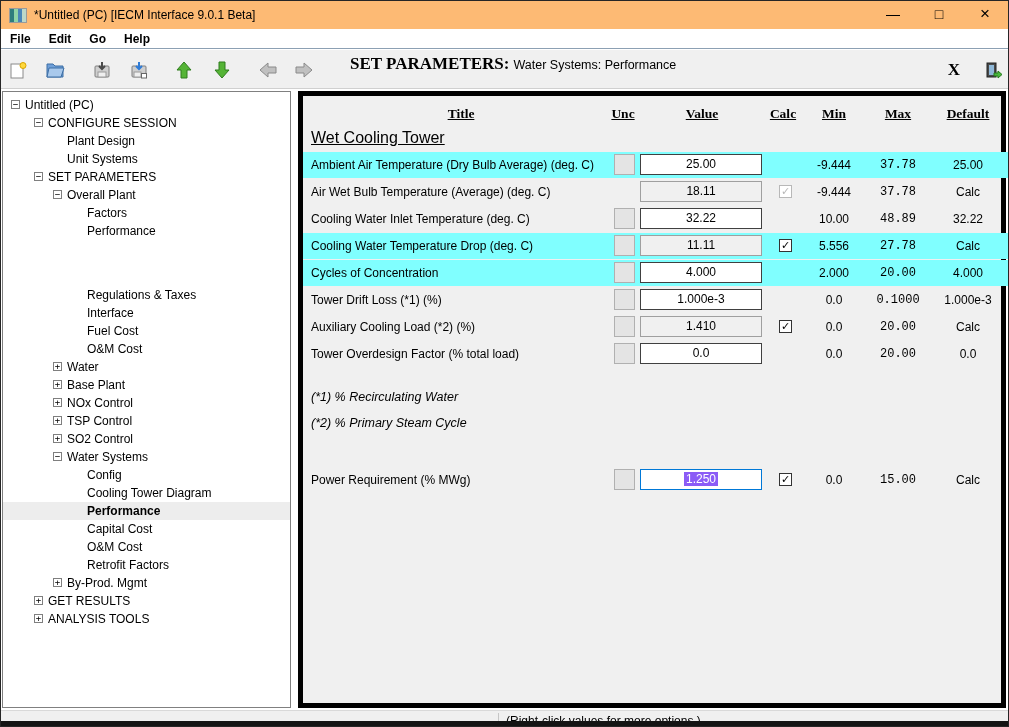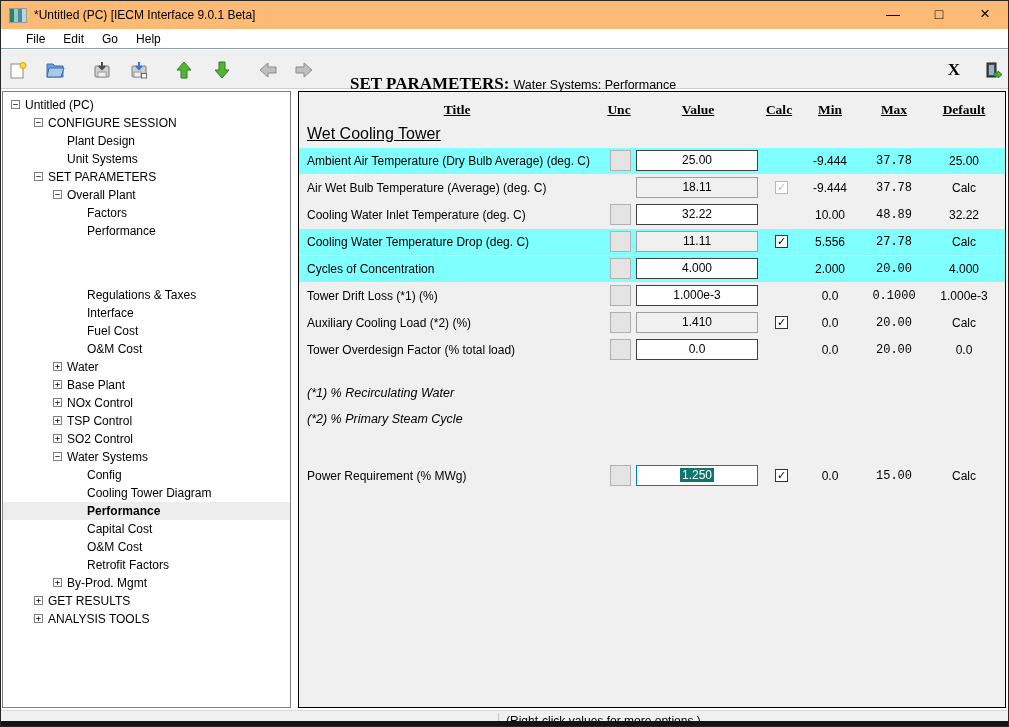--- a/index.html
+++ b/index.html
@@ -9,45 +9,45 @@
 
   
   .titlebar{position:absolute;left:0;top:0;width:100%;height:28px;background:#fdba74;display:flex;align-items:center;}
   .app-icon{width:16px;height:13px;margin-left:8px;border:1px solid #9a9a9a;background:linear-gradient(90deg,#2e7d7d 0 28%,#8fd4a8 28% 52%,#4a86b8 52% 78%,#bcd8c8 78% 100%);}
   .title-text{margin-left:7px;font-size:12px;}
   .win-controls{margin-left:auto;display:flex;height:28px;}
   .win-btn{width:46px;height:28px;line-height:26px;text-align:center;font-size:14px;cursor:default;}
 
   
   .menubar{position:absolute;left:0;top:28px;width:100%;height:20px;background:#fff;
-    border-bottom:1px solid #8ca0b3;display:flex;align-items:center;padding-left:16px;box-sizing:border-box;}
+    border-bottom:1px solid #8ca0b3;display:flex;align-items:center;padding-left:0;box-sizing:border-box;font-weight:bold;}
   .menu-item{padding:2px 9px;font-size:12px;}
 
   
   .toolbar{position:absolute;left:0;top:49px;width:100%;height:39px;background:#f0f0f0;
     border-bottom:1px solid #d0d0d0;box-sizing:border-box;}
   .tb-btn{position:absolute;top:7px;width:26px;height:26px;background:transparent;border:none;padding:2px;}
   .tb-btn svg{width:20px;height:20px;display:block;}
-  .tb-title{position:absolute;left:349px;top:24px;white-space:nowrap;}
+  .tb-title{position:absolute;left:349px;top:4px;white-space:nowrap;}
   .tb-title .bold{font-family:"Liberation Serif",serif;font-weight:bold;font-size:17px;}
   .tb-title .rest{font-size:12.5px;margin-left:4px;}
   .tb-x{position:absolute;left:940px;top:7px;width:26px;height:26px;border:none;background:transparent;
     font-family:"Liberation Serif",serif;font-weight:bold;font-size:17px;line-height:24px;text-align:center;}
 
   
   .tree-panel{position:absolute;left:1px;top:90px;width:289px;height:617px;background:#fff;
     border:1px solid #808080;box-sizing:border-box;overflow:hidden;padding-top:4px;}
   .tree-row{position:relative;height:18px;line-height:18px;white-space:nowrap;font-size:12px;}
   .tree-row.selected{background:#ededed;font-weight:bold;}
   .tree-box{position:absolute;top:4px;width:9px;height:9px;border:1px solid #7f7f7f;background:#fff;
     box-sizing:border-box;font-size:9px;line-height:6px;text-align:center;font-family:"DejaVu Sans Mono",monospace;}
 
   
   .param-panel{position:absolute;left:297px;top:90px;width:708px;height:617px;background:#f0f0f0;
-    border:1px solid #000000;box-sizing:border-box;}
+    border:5px solid #000000;box-sizing:border-box;}
   .col-head{position:absolute;top:10px;font-family:"Liberation Serif",serif;font-weight:bold;
     font-size:13.5px;text-decoration:underline;text-align:center;}
   .ch-title{left:98px;width:120px;}
   .ch-unc{left:295px;width:50px;}
   .ch-value{left:369px;width:60px;}
   .ch-calc{left:455px;width:50px;}
   .ch-min{left:501px;width:60px;}
   .ch-max{left:565px;width:60px;}
   .ch-def{left:625px;width:80px;}
   .section-label{position:absolute;left:8px;top:33px;text-decoration:underline;font-size:16px;}
@@ -56,21 +56,21 @@
   .power-host{position:absolute;left:0;top:371px;width:706px;}
   .param-row{position:relative;height:26px;margin-bottom:1px;background:transparent;}
   .param-row.hl{background:#80FFFF;}
   .cell-title{position:absolute;left:8px;top:0;line-height:26px;font-size:12px;white-space:nowrap;}
   .unc-btn{position:absolute;left:311px;top:2px;width:21px;height:21px;background:#e4e4e4;
     border:1px solid #b0b0b0;box-sizing:border-box;padding:0;}
   .value-box{position:absolute;left:337px;top:2px;width:122px;height:21px;line-height:19px;
     text-align:center;background:#fff;border:1px solid #404040;box-sizing:border-box;font-size:12px;}
   .value-box.disabled{background:#f0f0f0;border-color:#9f9f9f;}
   .value-box.focused{border-color:#0078d7;}
-  .value-box .sel{background:#0f766e;color:#fff;padding:0 2px;}
+  .value-box .sel{background:#8b5cf6;color:#fff;padding:0 2px;}
   .calc-box{position:absolute;left:476px;top:6px;width:13px;height:13px;border:1px solid #333;
     background:#fff;box-sizing:border-box;font-size:11px;line-height:11px;text-align:center;}
   .calc-box.dis{border-color:#b8b8b8;color:#b8b8b8;}
   .cell-min,.cell-max,.cell-def{position:absolute;top:0;line-height:26px;text-align:center;font-size:12px;}
   .cell-min{left:501px;width:60px;}
   .cell-max{left:565px;width:60px;font-family:Liberation Mono, monospace;}
   .cell-def{left:625px;width:80px;}
   .note-line{position:absolute;left:8px;font-style:italic;font-size:12.5px;}
   .note-0{top:294px;}
   .note-1{top:320px;}

